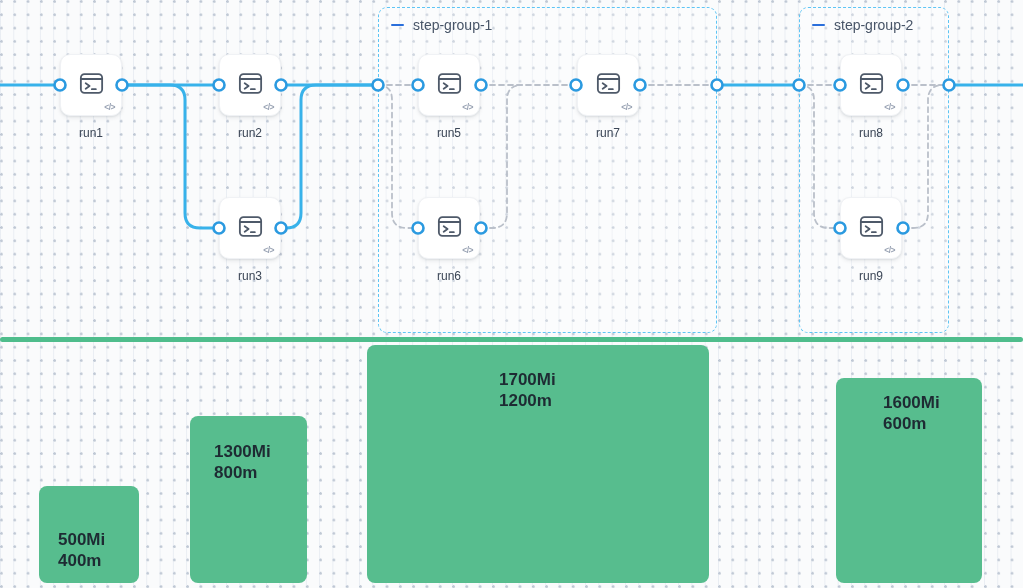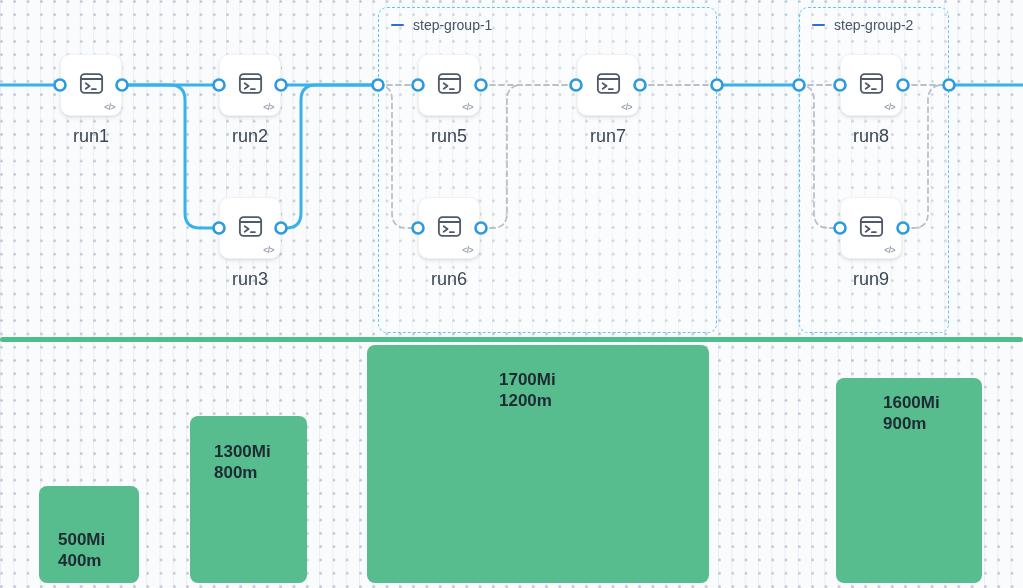--- a/index.html
+++ b/index.html
@@ -28,21 +28,21 @@
     position:relative;width:62px;height:62px;background:#ffffff;border-radius:10px;
     box-shadow:0 1px 2px rgba(16,24,40,.07),0 2px 4px rgba(16,24,40,.08);
     border:1px solid #f0f2f5;box-sizing:border-box;
     display:flex;align-items:center;justify-content:center;
   }
   .term{margin-top:-4px;}
   .badge{
     position:absolute;right:6px;bottom:3px;font-size:8.5px;font-weight:bold;
     color:var(--badge_gray);letter-spacing:-0.5px;
   }
-  .nlabel{margin-top:10px;font-size:18px;color:var(--node_label);}
+  .nlabel{margin-top:10px;font-size:12px;color:var(--node_label);}
   .divider{position:absolute;left:0;width:1023px;background:var(--divider_green);border-radius:3px;}
   .bar{position:absolute;background:var(--bar_green);border-radius:8px;}
   .bar-label{
     position:absolute;font-size:17px;font-weight:bold;color:var(--bar_text);
     line-height:21px;text-align:left;white-space:nowrap;
   }
 </style>
 </head>
 <body>
 
@@ -215,17 +215,17 @@
       </div>
       <div class="bar" style="left: 367px; top: 345px; width: 342px; height: 238px;">
         <div class="bar-label" style="left:132px;top:24px;">
           <div>1700Mi</div>
           <div>1200m</div>
         </div>
       </div>
       <div class="bar" style="left: 804px; top: 378px; width: 146px; height: 205px; margin-left: 32px;">
         <div class="bar-label" style="left:47px;top:14px;">
           <div>1600Mi</div>
-          <div>900m</div>
+          <div>600m</div>
         </div>
       </div>
     </div>
 </div>
 
 </body></html>

